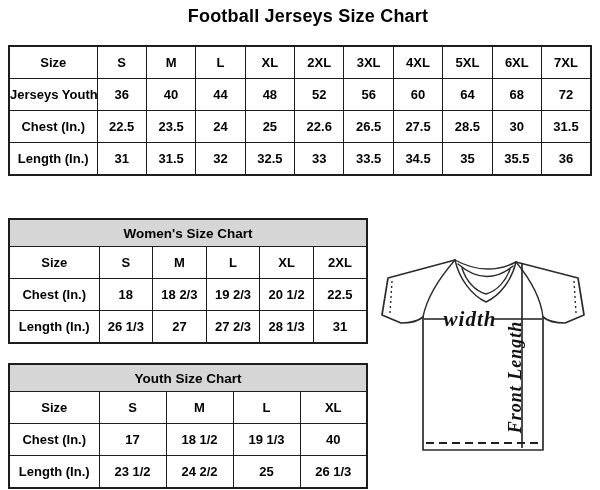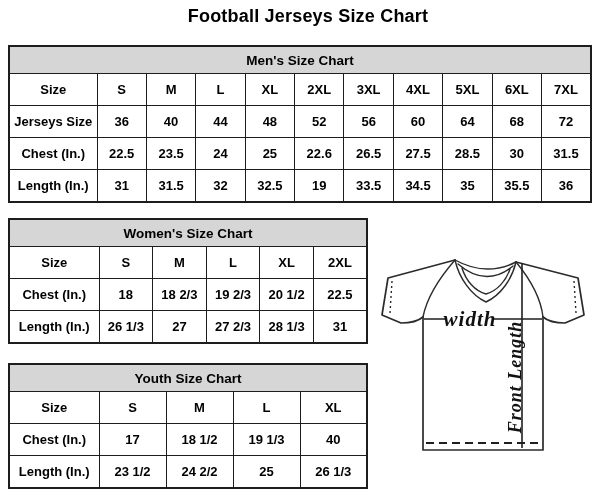--- a/index.html
+++ b/index.html
@@ -51,37 +51,34 @@
       <col>
       <col>
       <col>
       <col>
       <col>
       <col>
       <col>
     </colgroup>
     <tbody>
       <tr>
-        <td colspan="11" class="tbl-title">Men's Size Chart</td>
-      </tr>
-      <tr>
         <td>Size</td>
         <td>S</td>
         <td>M</td>
         <td>L</td>
         <td>XL</td>
         <td>2XL</td>
         <td>3XL</td>
         <td>4XL</td>
         <td>5XL</td>
         <td>6XL</td>
         <td>7XL</td>
       </tr>
       <tr>
-        <td>Jerseys Size</td>
+        <td>Jerseys Youth</td>
         <td>36</td>
         <td>40</td>
         <td>44</td>
         <td>48</td>
         <td>52</td>
         <td>56</td>
         <td>60</td>
         <td>64</td>
         <td>68</td>
         <td>72</td>
@@ -98,21 +95,21 @@
         <td>28.5</td>
         <td>30</td>
         <td>31.5</td>
       </tr>
       <tr>
         <td>Length (In.)</td>
         <td>31</td>
         <td>31.5</td>
         <td>32</td>
         <td>32.5</td>
-        <td>19</td>
+        <td>33</td>
         <td>33.5</td>
         <td>34.5</td>
         <td>35</td>
         <td>35.5</td>
         <td>36</td>
       </tr>
     </tbody>
   </table>
 
 <table class="size-table" id="womens-table">

